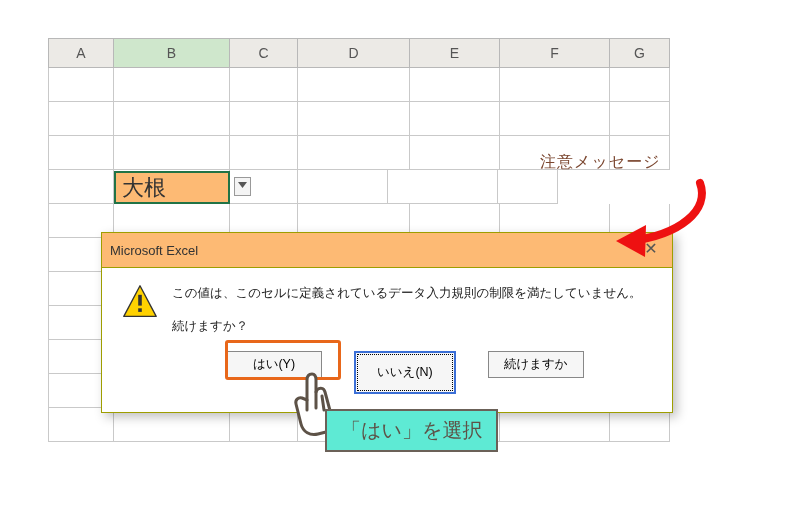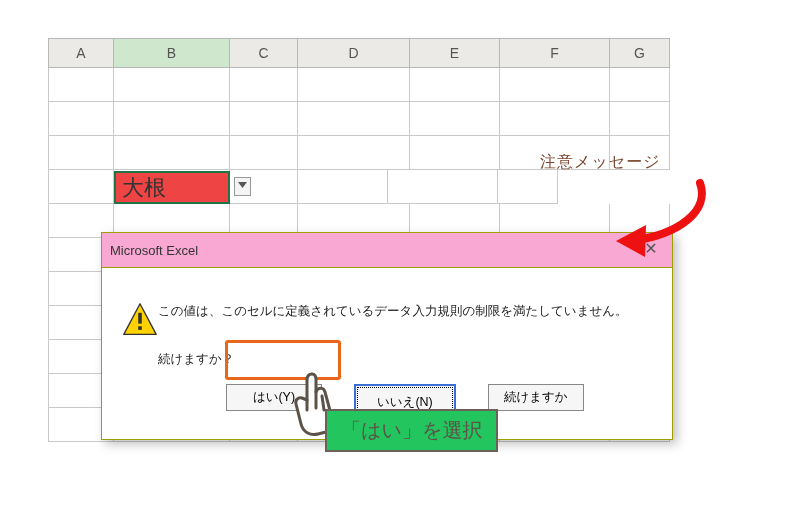--- a/index.html
+++ b/index.html
@@ -19,40 +19,40 @@
 
   .wA{width:66px}
   .wB{width:116px}
   .wC{width:68px}
   .wD{width:112px}
   .wE{width:90px}
   .wF{width:110px}
   .wG{width:60px}
 
   
-  .active-cell{position:absolute;left:114px;top:171px;width:116px;height:33px;border:2px solid #217346;background:#ef4444;box-sizing:border-box;font-size:22px;padding:1px 6px;line-height:28px}
+  .active-cell{position:absolute;left:114px;top:171px;width:116px;height:33px;border:2px solid #217346;background:#fdba74;box-sizing:border-box;font-size:22px;padding:1px 6px;line-height:28px}
   .dd-btn{position:absolute;left:234px;top:177px;width:17px;height:19px;border:1px solid #999;background:#f4f4f4;box-sizing:border-box}
   .dd-btn svg{display:block;margin:4px auto}
 
   
   .dialog{position:absolute;left:101px;top:232px;width:570px;border:1px solid #9e9e00;box-shadow:4px 4px 10px rgba(0,0,0,.25);background:#fff}
-  .titlebar{height:34px;background:#f9a8d4;border-bottom:1px solid #9e9e00;display:flex;align-items:center;padding:0 8px;font-size:13px;color:#333;position:relative}
+  .titlebar{height:34px;background:#fdba74;border-bottom:1px solid #9e9e00;display:flex;align-items:center;padding:0 8px;font-size:13px;color:#333;position:relative}
   .titlebar .close-x{position:absolute;right:6px;top:6px;width:30px;height:22px;text-align:center;font-size:16px;color:#555}
-  .dlg-body{padding:32px 20px 8px 20px;display:flex;}
+  .dlg-body{padding:14px 20px 8px 20px;display:flex;gap:14px}
   .warn-icon{width:36px;height:36px;flex:none;margin-top:2px}
   .dlg-text{font-size:12.5px;color:#222;line-height:1.8}
-  .dlg-text .q{margin-top:25px}
+  .dlg-text .q{margin-top:10px}
   .dlg-buttons{display:flex;gap:32px;padding:6px 0 18px 124px}
   .dlg-btn{min-width:96px;height:27px;border:1px solid #888;background:#f6f6f6;font-size:12.5px;padding:0 12px;cursor:pointer;font-family:inherit}
-  .dlg-btn.focus{outline:1px dotted #000;outline-offset:-4px;border:2px solid #3b6fd6;padding:0 21px;height:37px}
+  .dlg-btn.focus{outline:1px dotted #000;outline-offset:-4px;border:2px solid #3b6fd6;padding:0 21px;height:43px}
   .yes-hl{position:absolute;left:225px;top:340px;width:110px;height:34px;border:3px solid #e8671a;border-radius:3px;pointer-events:none}
 
   
   .anno-warn{position:absolute;left:540px;top:152px;font-size:16px;color:#7a452e;letter-spacing:1px;font-family:Liberation Serif, serif}
-  .anno-yes-box{position:absolute;left:325px;top:409px;border:2px solid #6b6158;padding:6px 14px 6px 14px;font-size:20px;color:#5d5247;background:#22c55e;font-family:"Yu Mincho","Hiragino Mincho ProN",serif}
+  .anno-yes-box{position:absolute;left:325px;top:409px;border:2px solid #6b6158;padding:6px 14px 6px 14px;font-size:20px;color:#5d5247;background:#5eead4;font-family:"Yu Mincho","Hiragino Mincho ProN",serif}
 
   
   .red-arrow{position:absolute;left:590px;top:175px;width:130px;height:90px;pointer-events:none}
 
   
   .hand{position:absolute;left:282px;top:370px;width:60px;height:80px;pointer-events:none;color:#5d5247}
 </style>
 </head>
 <body>
 

